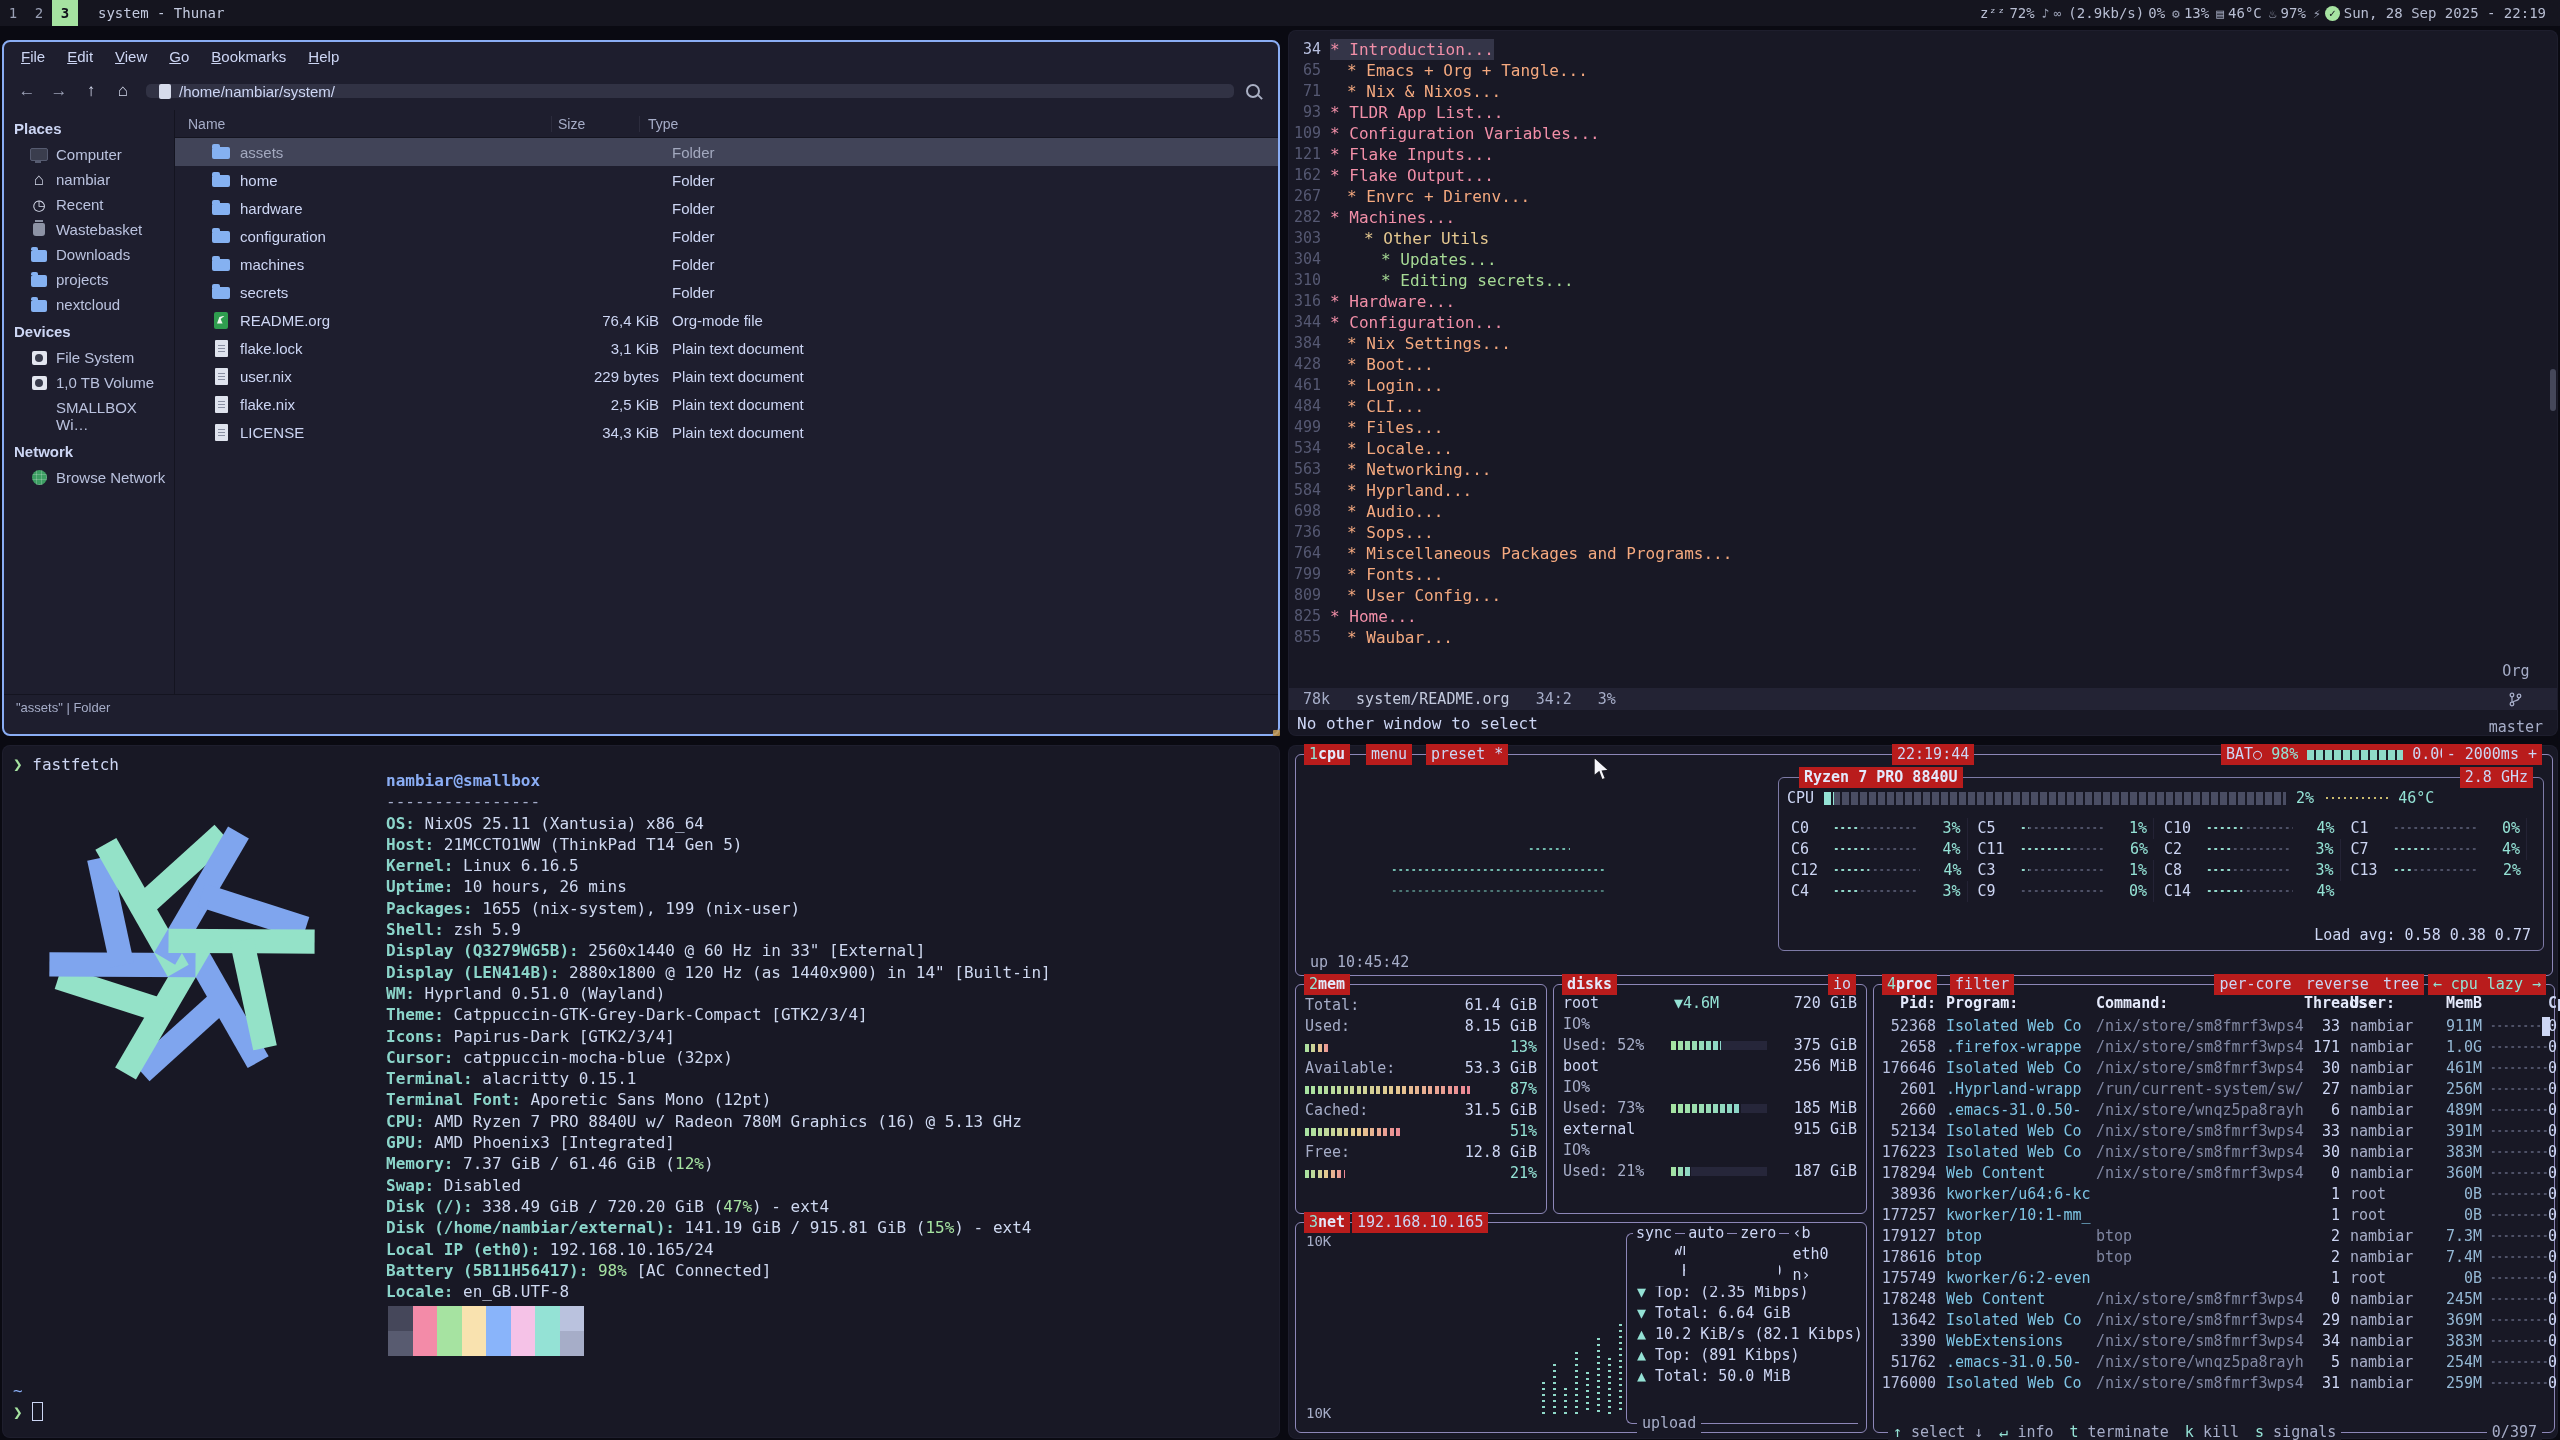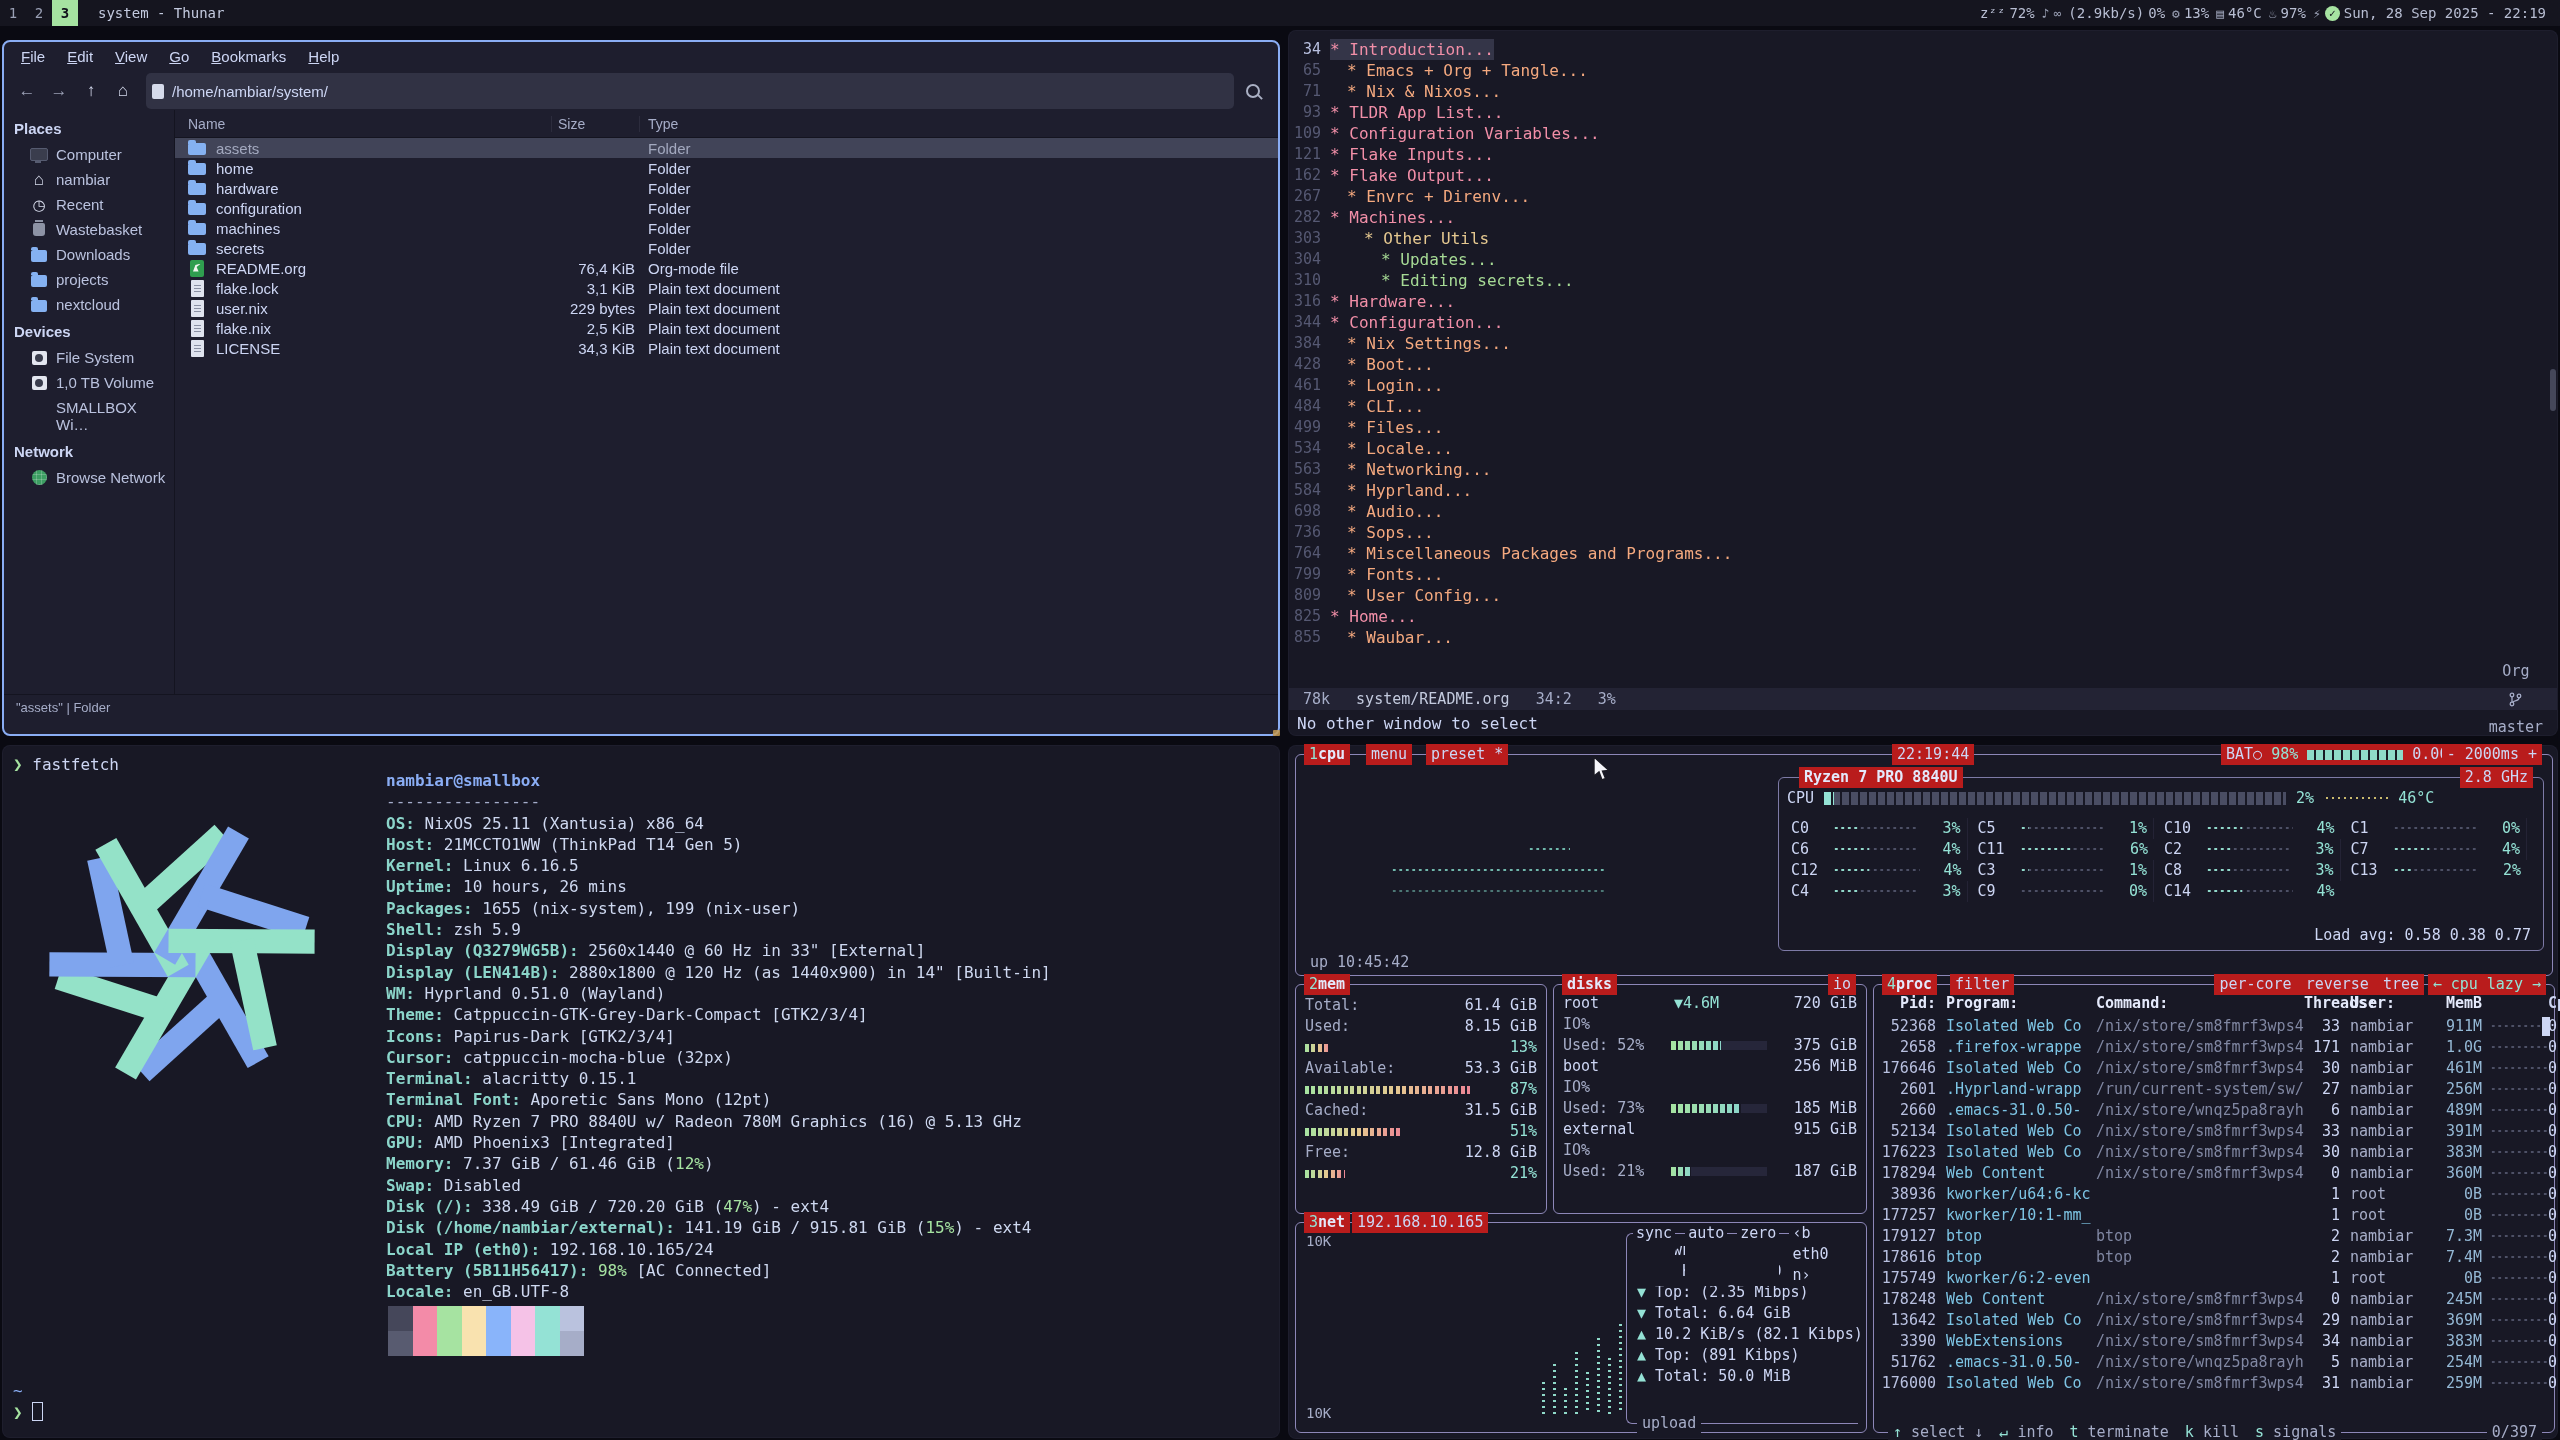--- a/index.html
+++ b/index.html
@@ -20,22 +20,22 @@
   .window{position:absolute;border-radius:8px;box-sizing:border-box;}
   
   #thunar{left:2px;top:40px;width:1278px;height:696px;background:#1e1e2e;
     border:2px solid #8aadf4;font-family:"Liberation Sans","DejaVu Sans",sans-serif;font-size:15px;}
   #thunar-menubar{height:30px;display:flex;align-items:center;padding-left:6px;color:#cdd6f4;}
   .menuitem{padding:0 11px;line-height:30px;}
   #thunar-toolbar{height:38px;display:flex;align-items:center;gap:2px;padding:0 8px;}
   .navbtn{width:30px;height:28px;display:flex;align-items:center;justify-content:center;
     color:#9ba0b5;font-size:17px;border-radius:4px;}
   .navbtn.lit{color:#d4d9ec;}
-  #pathpill{flex:1;height:36px;margin-left:6px;background:#313244;border-radius:5px;
-    display:flex;align-items:center;padding:0 6px;gap:8px;color:#cdd6f4;}
+  #pathpill{flex:1;height:14px;margin-left:6px;background:#313244;border-radius:5px;
+    display:flex;align-items:center;padding:0 13px;gap:8px;color:#cdd6f4;}
   .doc-ico{width:12px;height:15px;background:#d6dbeb;border-radius:2px;display:inline-block;}
   #searchbtn{width:34px;height:28px;display:flex;align-items:center;justify-content:center;}
   .mag{width:10px;height:10px;border:2px solid #aab0c4;border-radius:50%;position:relative;}
   .mag::after{content:"";position:absolute;width:6px;height:2px;background:#aab0c4;
     transform:rotate(45deg);right:-5px;bottom:-2px;}
   #thunar-body{display:flex;height:584px;}
   #sidebar{width:171px;border-right:1px solid #141420;padding-top:4px;box-sizing:border-box;}
   .side-header{font-weight:bold;color:#cdd6f4;padding:6px 10px 5px 10px;}
   .side-item{display:flex;align-items:center;gap:8px;padding:4px 4px 4px 26px;color:#bac2de;}
   .sicon{width:18px;height:16px;display:inline-flex;align-items:center;justify-content:center;flex:none;}
@@ -52,21 +52,21 @@
   .ic-drive-net{opacity:.85;}
   .ic-drive-net::before{content:"";position:absolute;right:-2px;bottom:-2px;width:7px;height:6px;background:#c59b52;border-radius:1px;}
   .ic-globe{width:15px;height:15px;border-radius:50%;background:#3d9e63;position:relative;overflow:hidden;}
   .ic-globe::after{content:"";position:absolute;inset:0;
     background:linear-gradient(#fff3 1px,transparent 1px) 0 4px/100% 5px,linear-gradient(90deg,#fff3 1px,transparent 1px) 4px 0/5px 100%;}
   #filearea{flex:1;display:flex;flex-direction:column;}
   #cols{height:27px;display:flex;align-items:center;color:#a6adc8;font-size:14px;border-bottom:1px solid #141420;}
   .col-name{width:376px;padding-left:13px;box-sizing:border-box;}
   .col-size{width:88px;border-left:1px solid #2c2c3d;padding-left:6px;box-sizing:border-box;}
   .col-type{flex:1;border-left:1px solid #2c2c3d;padding-left:8px;}
-  .frow{height:20px;display:flex;align-items:center;color:#cdd6f4;}
+  .frow{height:28px;display:flex;align-items:center;color:#cdd6f4;padding-left:24px;}
   .frow.selected{background:#414458;}
   .frow.selected .fname,.frow.selected .ftype{color:#a3a9bf;}
   .fcell-name{width:376px;display:flex;align-items:center;gap:9px;padding-left:13px;box-sizing:border-box;}
   .fcell-size{width:88px;text-align:right;padding-right:4px;box-sizing:border-box;}
   .fcell-type{flex:1;padding-left:9px;}
   .fi{width:19px;height:17px;display:inline-flex;flex:none;}
   .fi-folder{position:relative;}
   .fi-folder::before{content:"";position:absolute;top:3px;width:18px;height:12px;background:#85b1f1;border-radius:2px;}
   .fi-folder::after{content:"";position:absolute;top:0;width:8px;height:4px;background:#85b1f1;border-radius:2px 2px 0 0;}
   .fi-org{position:relative;}

